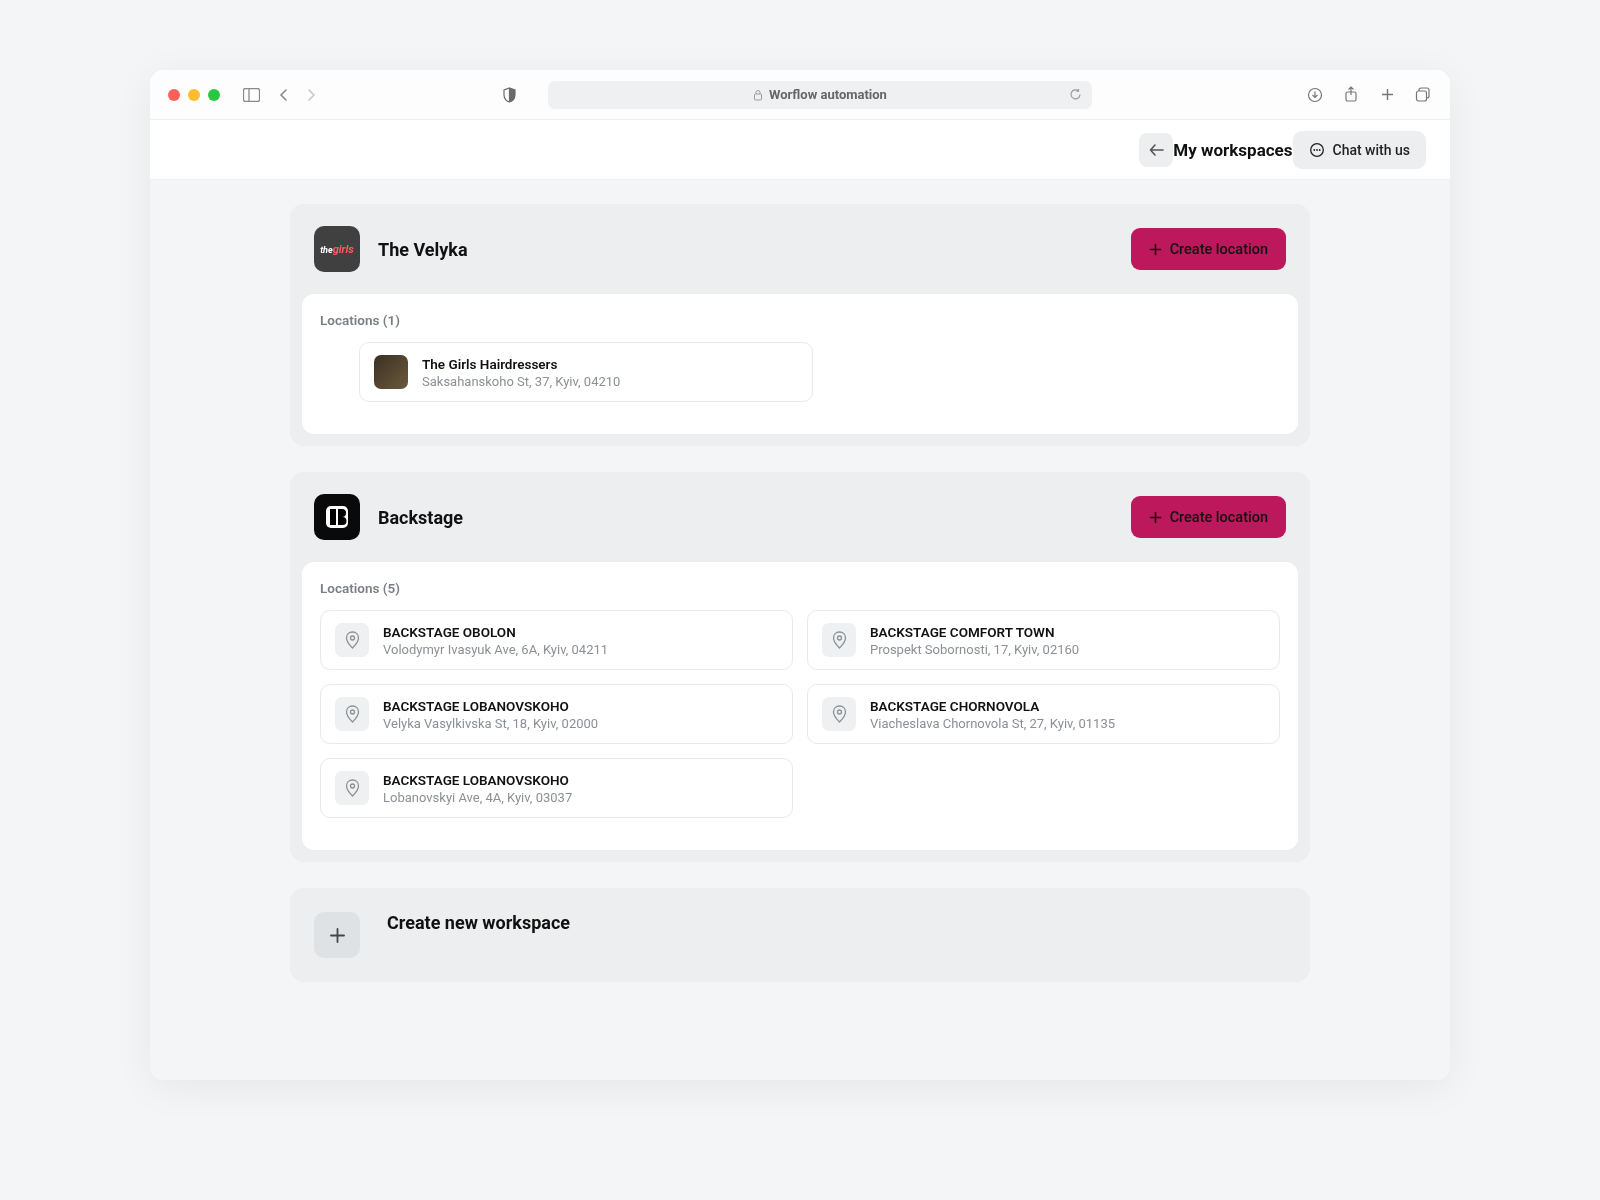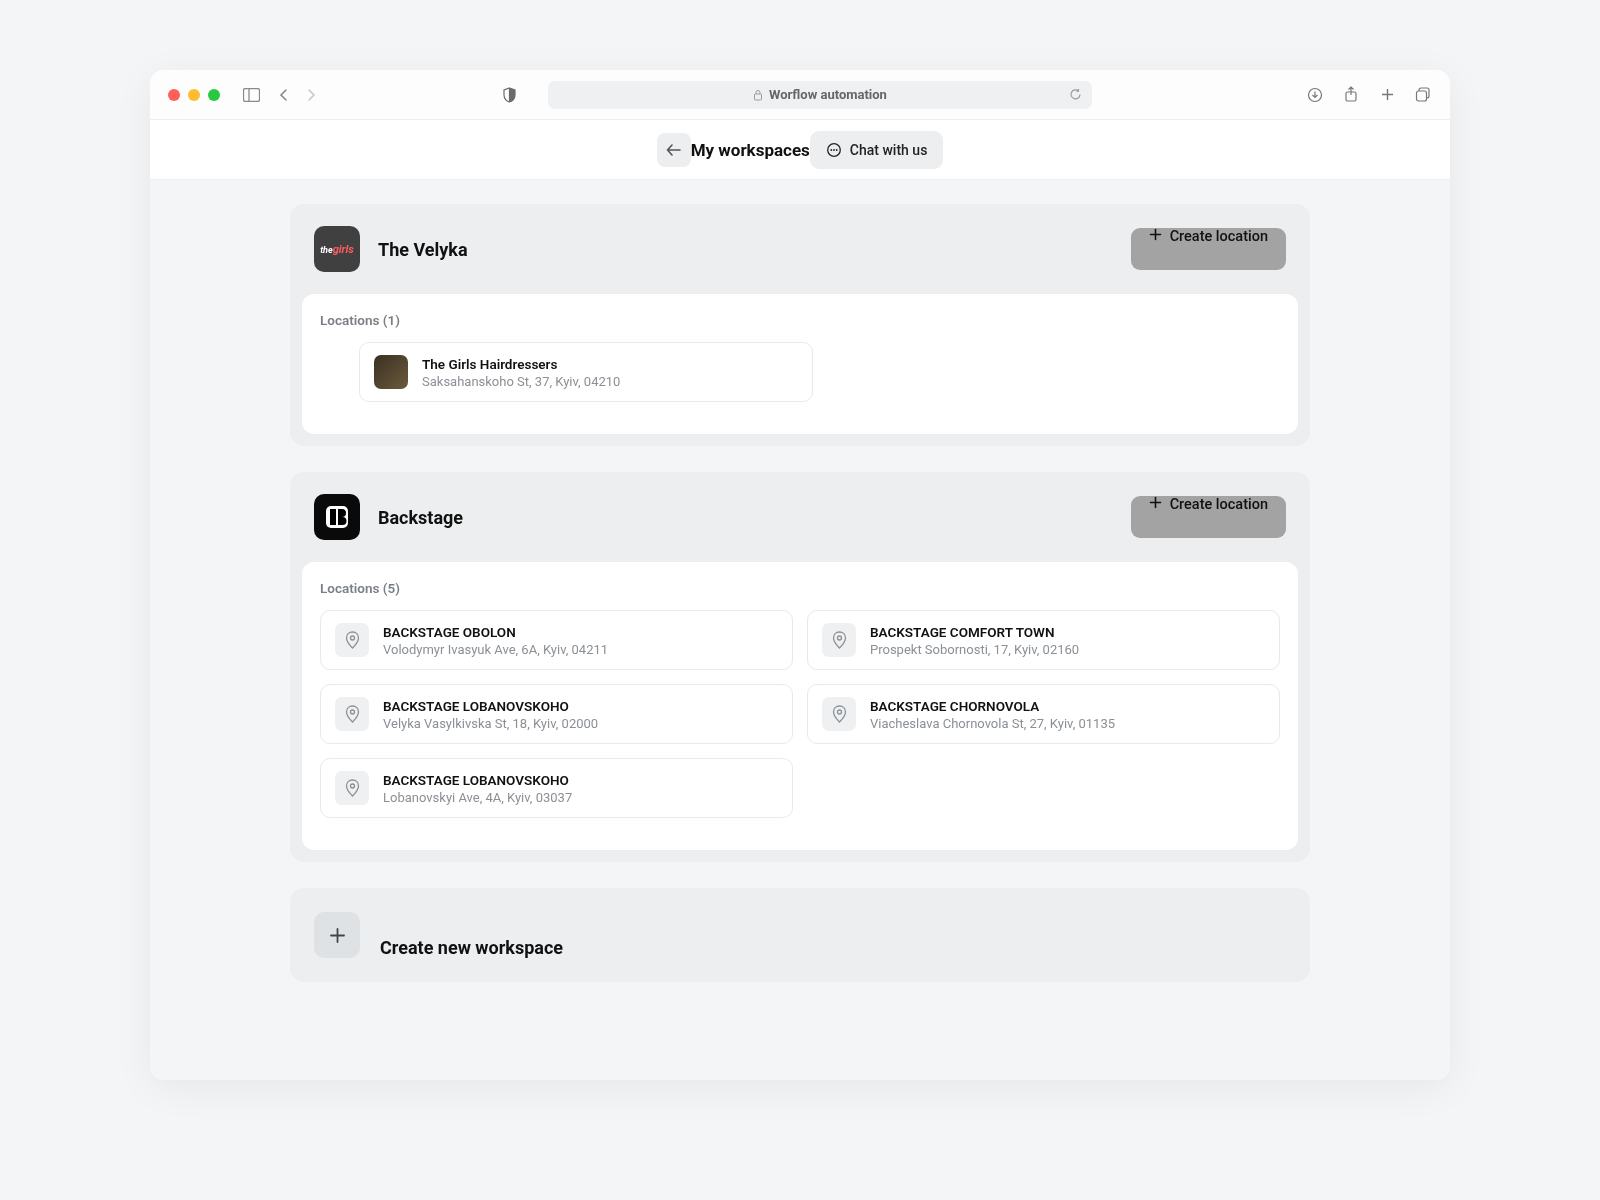--- a/index.html
+++ b/index.html
@@ -55,21 +55,21 @@
     font-size: 13px;
     position: relative;
     font-weight: bold;
   }
   .url-bar .lock { margin-right: 6px; color:#9a9a9a; }
   .url-bar .reload { position:absolute; right:10px; color:#9a9a9a; }
   .chrome-right { display:flex; gap:18px; align-items:center; margin-left: 200px;}
   
   .app-header {
     height: 60px;
-    display:flex; align-items:center; justify-content:center;
+    display:flex; align-items:center; justify-content:flex-end;
     padding: 0 24px;
     background:#fff;
     border-bottom:1px solid #f0f0f0;
   }
   .back-btn {
     width:34px; height:34px; border-radius:8px; background:#eceeef;
     display:flex; align-items:center; justify-content:center;
     color:#555;
   }
   .page-title { font-size:17px; font-weight:700; color:#111; }
@@ -99,22 +99,22 @@
     display:flex; align-items:center; justify-content:center;
     font-weight:700; color:#fff; font-size:11px;
   }
   .ws-logo.girls { background:#404040; }
   .ws-logo.girls .the { color:#fff; font-style:italic; font-size:9px;}
   .ws-logo.girls .girls { color:#ff5a5f; font-style:italic; font-size:11px;}
   .ws-logo.backstage { background:#0a0a0a; }
   .ws-logo.backstage svg { width:28px; height:28px; }
   .ws-name { font-size:18px; font-weight:700; color:#111; }
   .create-loc-btn {
-    height:42px; padding: 0 18px; border-radius:9px; background:#a3a3a3;
-    display:flex; align-items:flex-start; gap:8px; font-size:14.5px; color:#111; font-weight:500;
+    height:42px; padding: 0 18px; border-radius:9px; background:#be185d;
+    display:flex; align-items:center; gap:8px; font-size:14.5px; color:#111; font-weight:500;
   }
   .ws-body {
     background:#fff;
     margin: 0 12px 12px 12px;
     border-radius:12px;
     padding: 18px 18px 32px 18px;
   }
   .locations-label { font-size:13.5px; color:#7a7f85; font-weight:600; margin-bottom:14px; }
   .loc-grid { display:grid; grid-template-columns: 1fr 1fr; gap:14px; }
   .loc-grid.single { grid-template-columns: 1fr 1fr; margin-left: 39px; }
@@ -130,21 +130,21 @@
   .loc-thumb.photo {
     background: linear-gradient(135deg,#3a2f22,#6b5b3d);
   }
   .loc-name { font-size:13.5px; font-weight:600; color:#111; }
   .loc-addr { font-size:13px; color:#8b9096; margin-top:2px; }
   
   .create-ws-card {
     background:#eceeef;
     border-radius:14px;
     padding: 24px;
-    display:flex; align-items:flex-end; gap:20px;
+    display:flex; align-items:flex-start; gap:27px;
   }
   .create-ws-icon {
     width:46px; height:46px; border-radius:10px; background:#dfe2e4;
     display:flex; align-items:center; justify-content:center; color:#444;
   }
   .create-ws-label { font-size:18px; font-weight:700; color:#111; }
   
   svg { display:block; }
 </style>
 </head>

